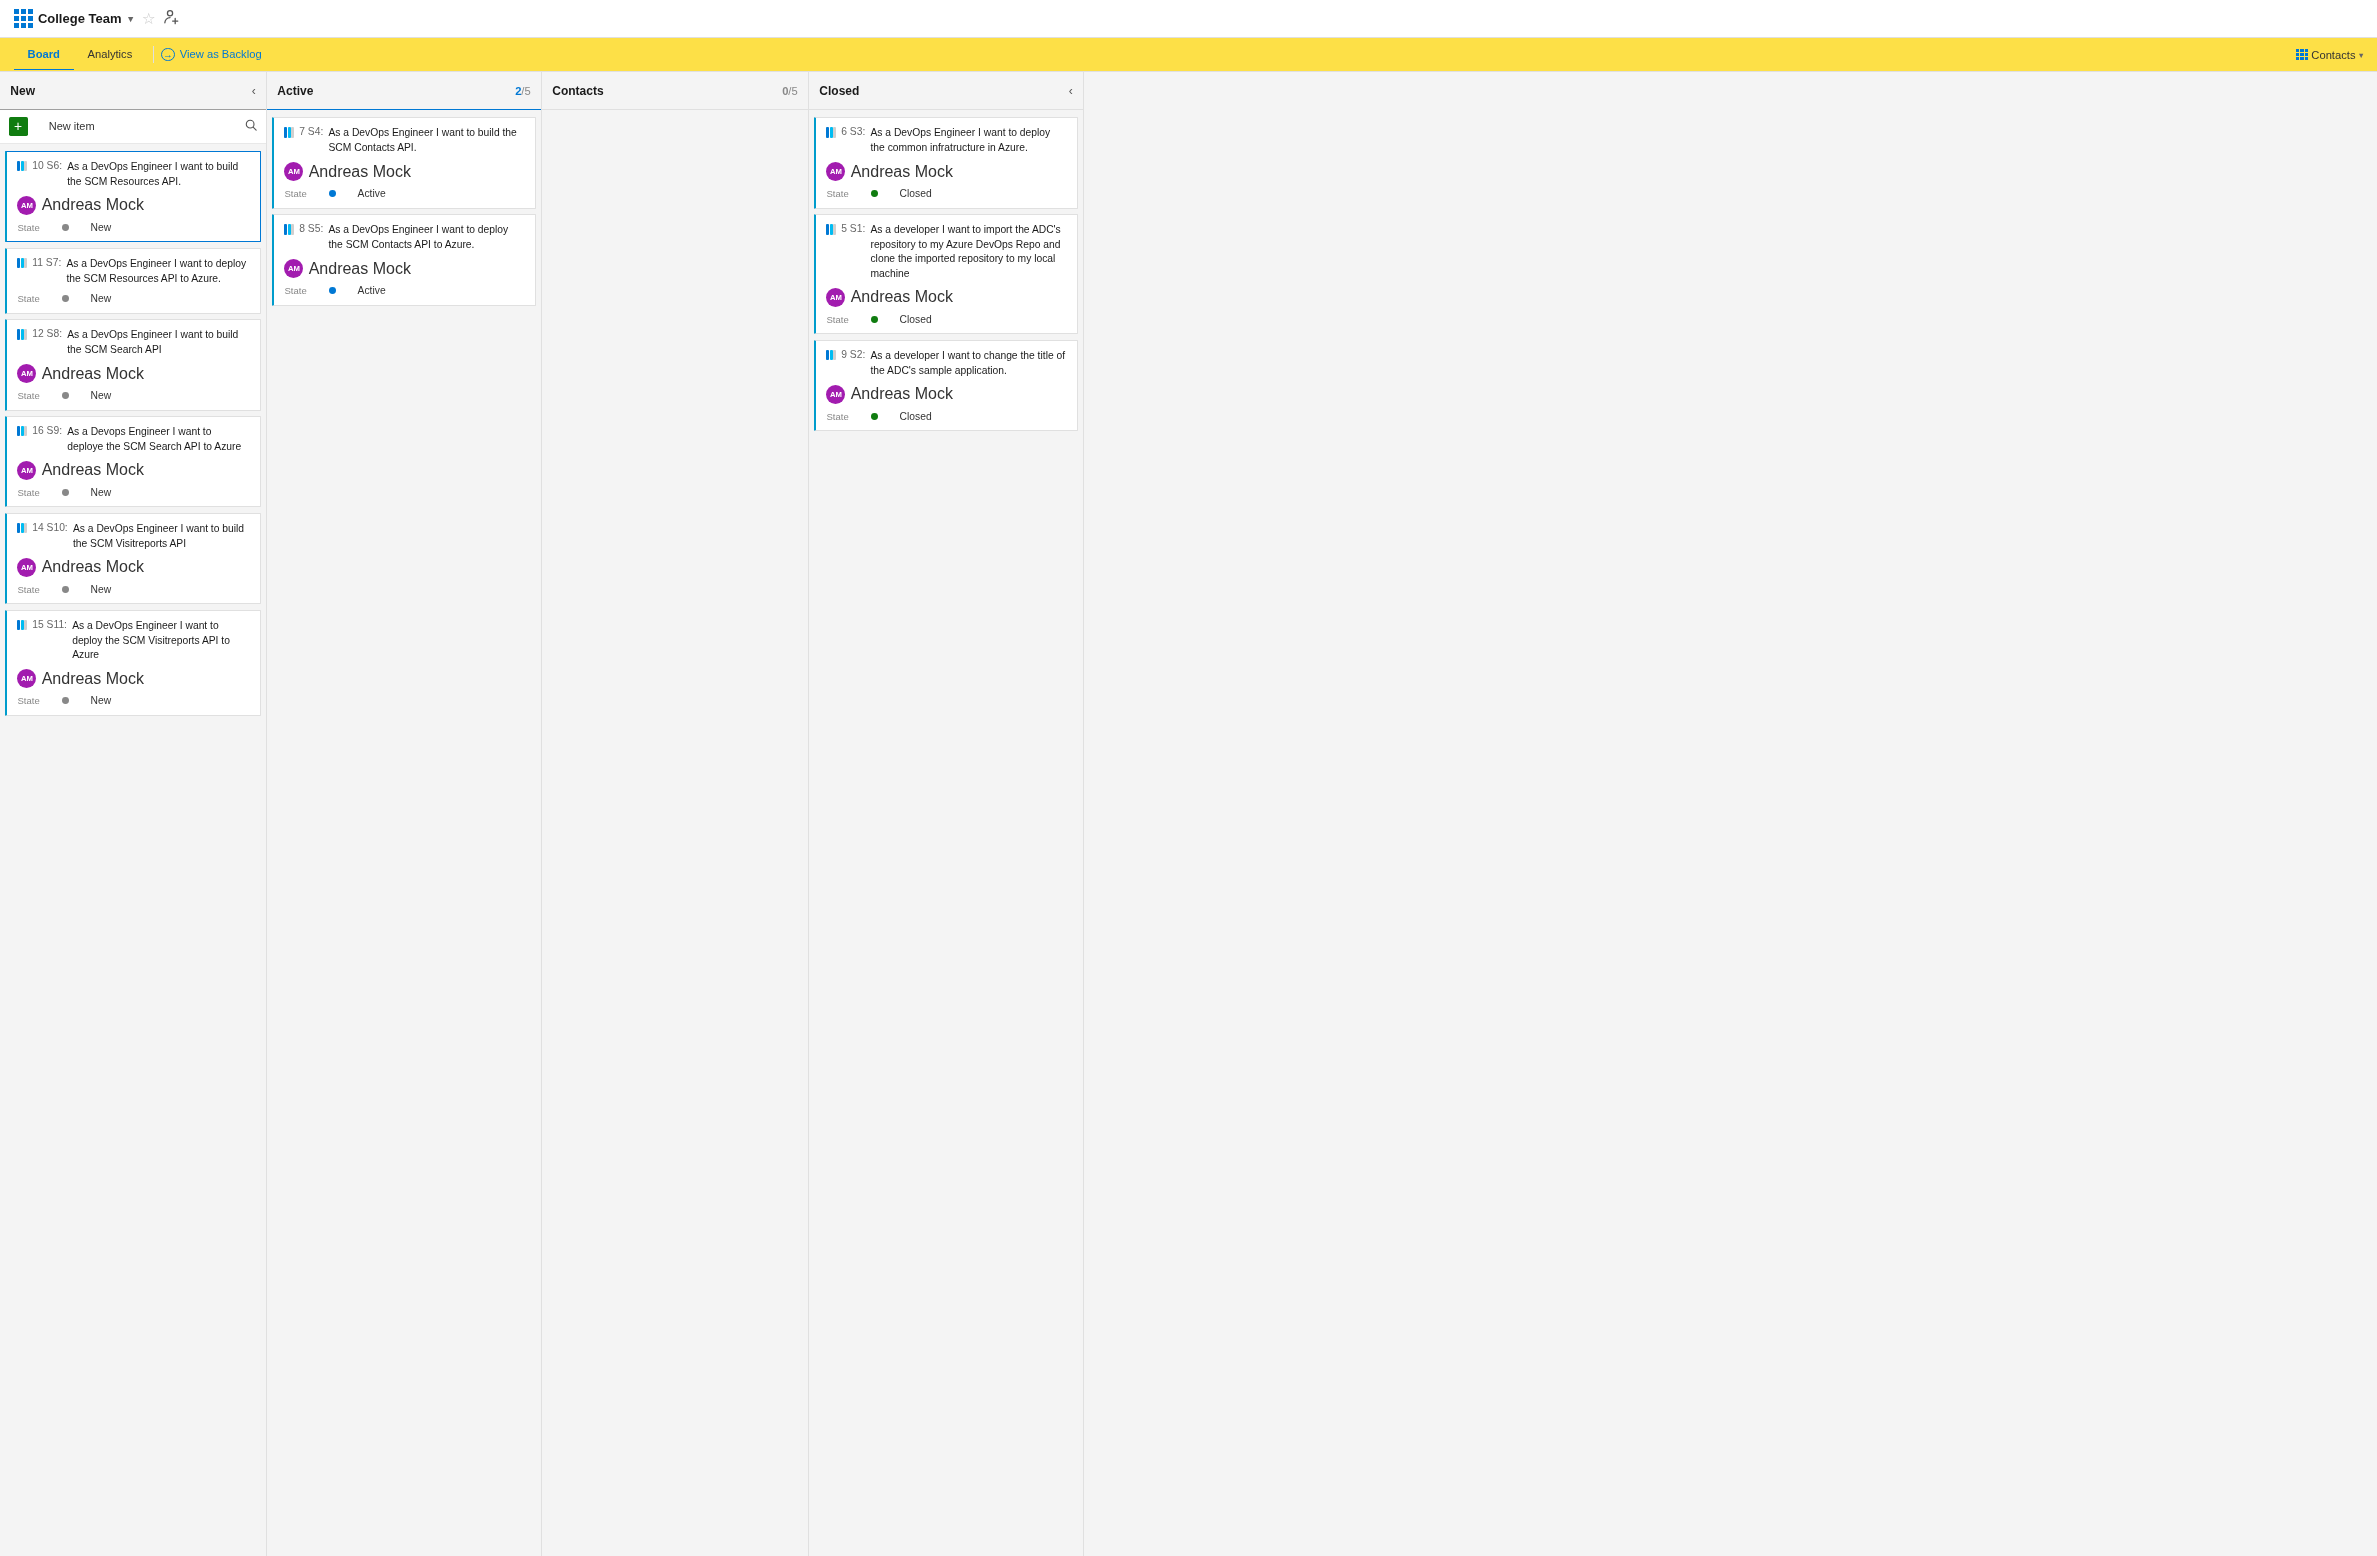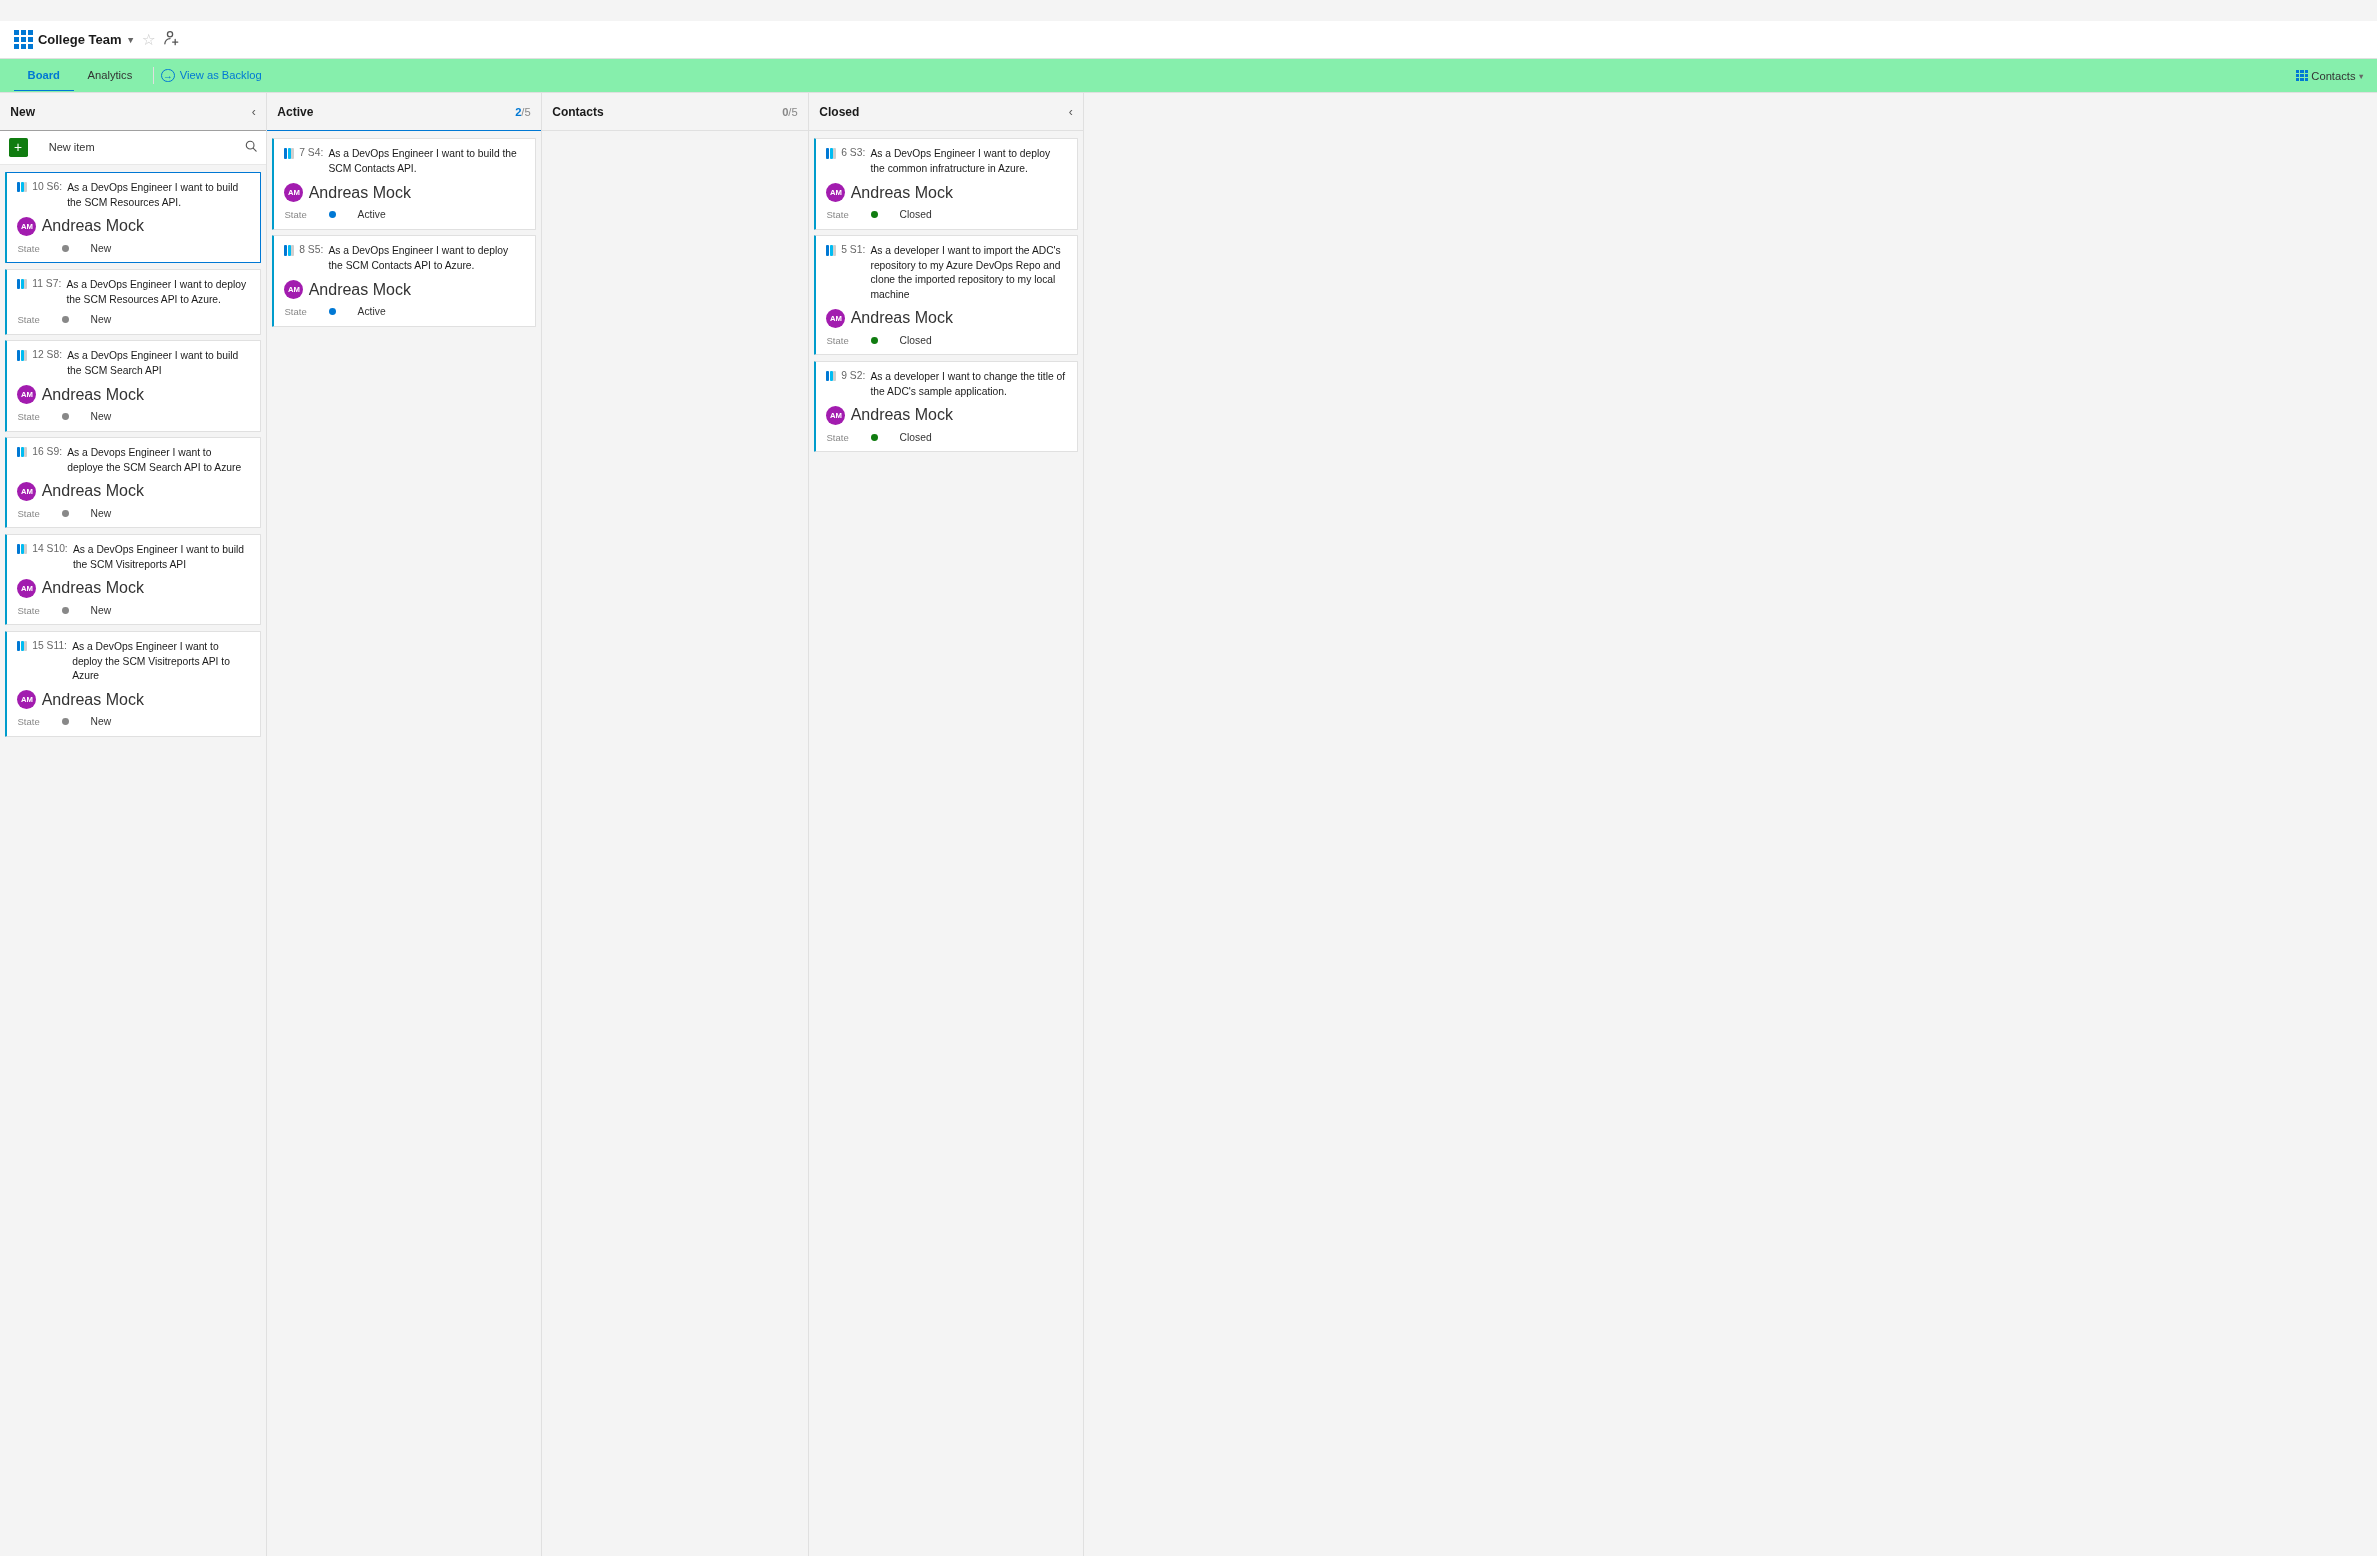--- a/index.html
+++ b/index.html
@@ -6,40 +6,39 @@
     body { font-family: 'Segoe UI', sans-serif; background: #f4f4f4; color: #333; font-size: 11.2px; }
 
     
     .app-header {
       background: #fff;
       padding: 6.9px 13.8px;
       display: flex;
       align-items: center;
       border-bottom: 0.9px solid #e0e0e0;
       height: 38px;
-      margin-top: 21px;
     }
     .app-logo {
       display: flex;
       align-items: center;
       gap: 5.2px;
       font-size: 13px;
       font-weight: 600;
       color: #1a1a1a;
     }
     .grid-icon {
       display: grid;
       grid-template-columns: repeat(3,5.2px);
       gap: 1.7px;
     }
     .grid-dot { width: 5.2px; height: 5.2px; background: #0078d4; }
 
     
     .nav-tabs {
-      background: #86efac;
+      background: #fde047;
       display: flex;
       align-items: center;
       padding: 0 13.8px;
       border-bottom: 0.9px solid #e0e0e0;
       height: 34px;
       justify-content: space-between;
     }
     .nav-left { display: flex; align-items: center; gap: 0; }
     .nav-tab {
       padding: 8.6px 13.8px;

